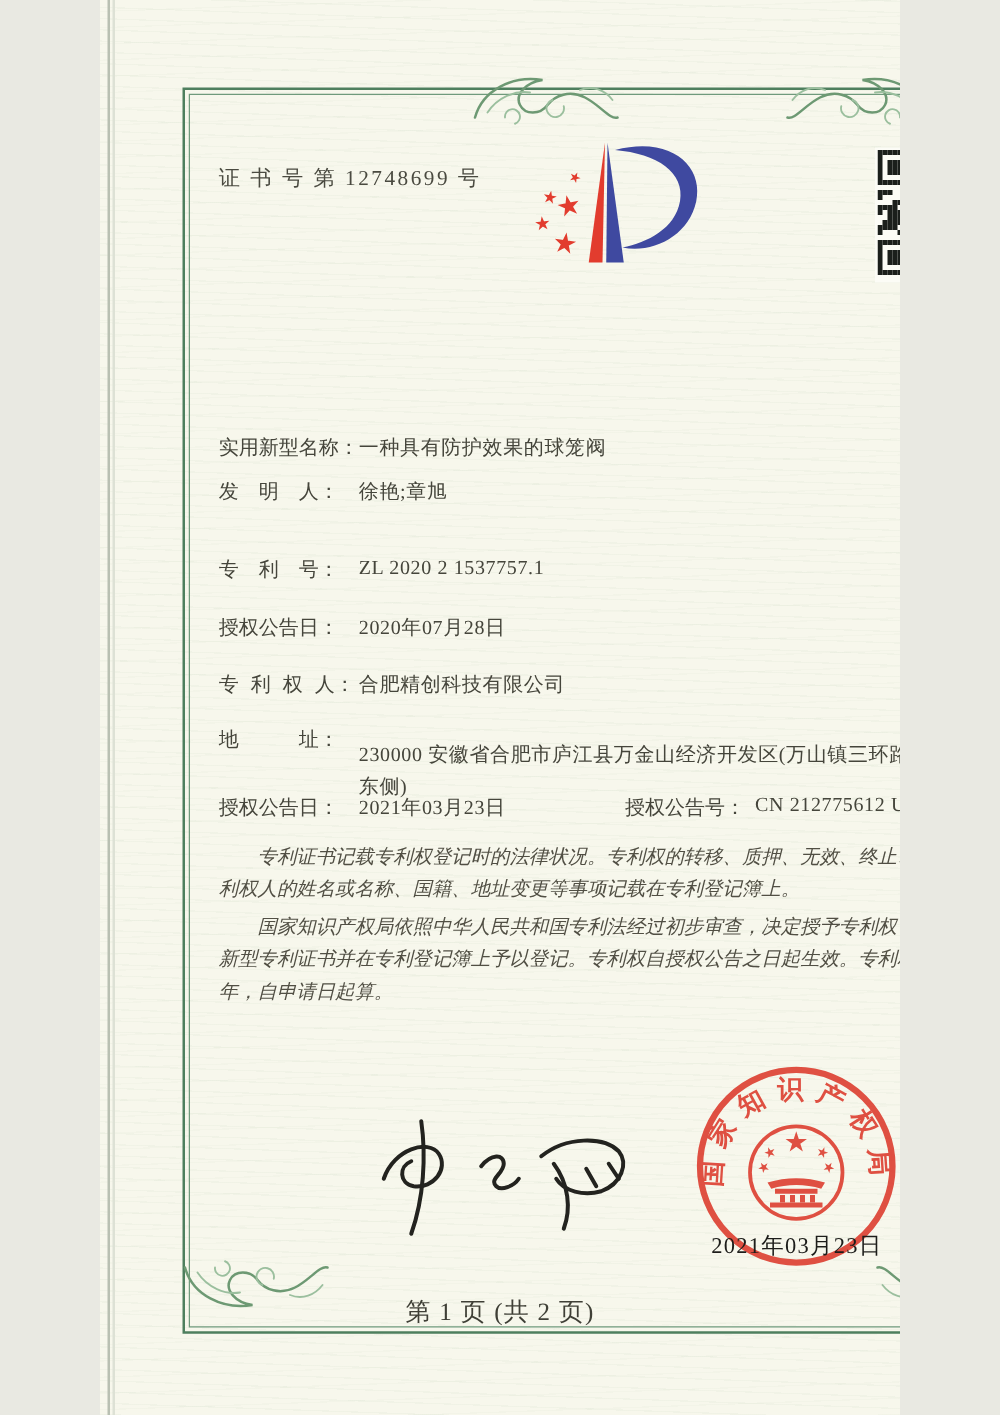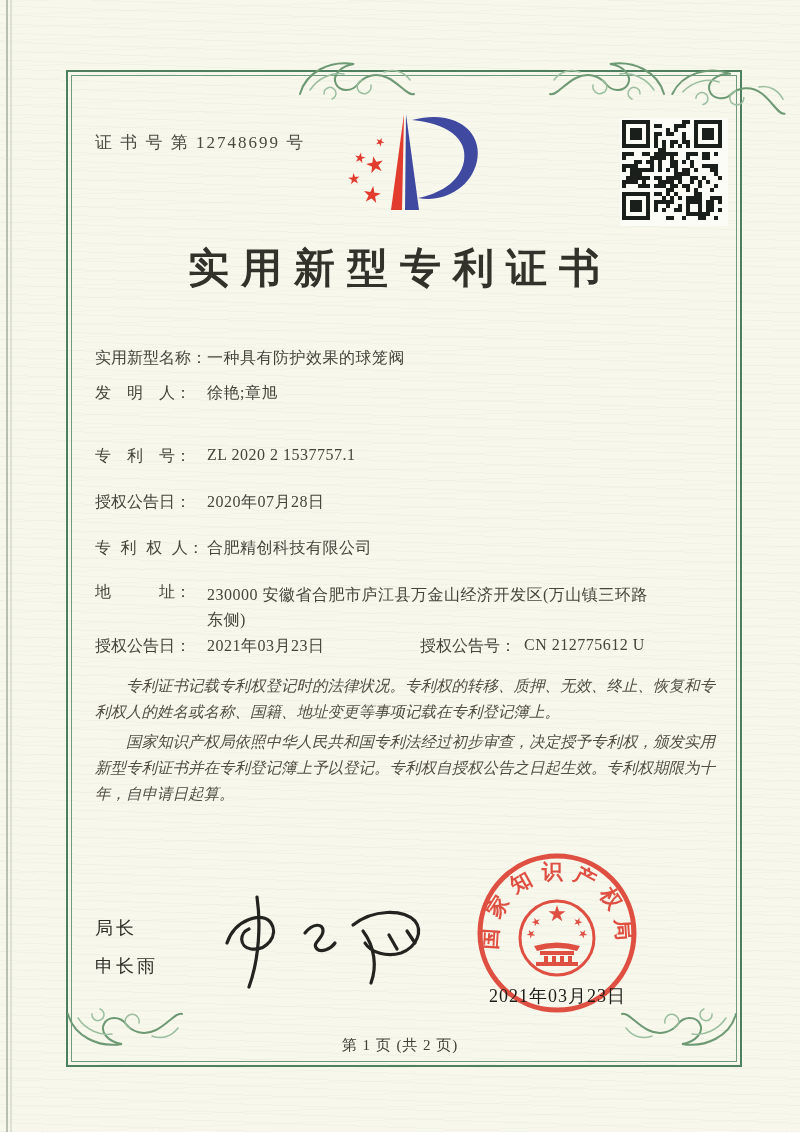--- a/index.html
+++ b/index.html
@@ -1,17 +1,17 @@
 <!DOCTYPE html>
 <html><head>
 <meta charset="utf-8">
 <style>
   html,body{margin:0;padding:0;background:#e9e9e2;}
   .page{
-    position:relative;width:800px;height:1132px;margin:0 auto;overflow:hidden;
+    position:relative;width:640px;height:1132px;margin:0 auto;overflow:hidden;
     background-color:#f7f7ec;
     background-image:
       repeating-linear-gradient(2deg, rgba(120,160,118,0.05) 0 1px, transparent 1px 9px),
       repeating-linear-gradient(-2deg, rgba(140,170,130,0.04) 0 1px, transparent 1px 13px);
     font-family:"Liberation Serif","DejaVu Serif",serif;
     color:#3c3c33;
   }
   .scan-edge{position:absolute;top:0;bottom:0;width:2px;}
   .scan-edge.e1{left:6px;background:#b9c0b2;}
   .scan-edge.e2{left:10px;background:#dde1d5;}
@@ -28,33 +28,33 @@
   .logo{position:absolute;left:330px;top:106px;}
   .qr-wrap{position:absolute;left:620px;top:118px;width:104px;height:104px;background:#fcfcf6;padding:2px;}
   .title{
     position:absolute;left:0;top:241px;width:100%;text-align:center;
     font-size:41px;font-weight:600;letter-spacing:12px;color:#32322a;
   }
   .fields{position:absolute;left:95px;top:344px;width:625px;font-size:16px;color:#45453b;}
   .frow{position:absolute;left:0;white-space:nowrap;}
   .frow .lbl{display:inline-block;width:108px;vertical-align:top;font-family:Liberation Mono, monospace;}
   .frow .val{display:inline-block;vertical-align:top;letter-spacing:0.5px;}
-  .frow .val.wrap{white-space:normal;width:452px;line-height:25px;}
+  .frow .val.wrap{white-space:normal;width:452px;line-height:25px;margin-top:10px;}
   .grant-pair2{position:absolute;left:325px;top:0;text-align:right;}
   .paras{position:absolute;left:95px;top:673px;width:622px;
     font-style:italic;font-size:15.5px;line-height:26px;color:#514f44;}
   .paras p{margin:0 0 4px 0;text-indent:2em;}
   .signer{position:absolute;left:95px;top:916px;font-size:18px;color:#2f2f28;}
   .signer div{margin-bottom:14px;letter-spacing:3px;}
   .signature{position:absolute;left:205px;top:885px;}
   .seal{position:absolute;left:474px;top:850px;opacity:0.88;}
   .seal-date{position:absolute;left:489px;top:984px;font-size:18px;font-weight:500;
     color:#1d1d1a;letter-spacing:1px;}
   .page-info{position:absolute;left:0;top:1036px;width:100%;text-align:center;
-    font-size:15px;color:#3f3f36;letter-spacing:1px;}
+    font-size:20px;color:#3f3f36;letter-spacing:1px;}
   .back-note{position:absolute;left:0;top:1083px;width:100%;text-align:center;
     font-size:15px;font-style:italic;color:#57554a;letter-spacing:2px;}
 </style>
 </head>
 <body>
 
 <div class="page">
 
   <div class="scan-edge e1"></div>
   <div class="scan-edge e2"></div>
@@ -393,21 +393,20 @@
         <rect x="24" y="96" width="4" height="4" fill="#1b1f1b"></rect>
         <rect x="44" y="96" width="4" height="4" fill="#1b1f1b"></rect>
         <rect x="48" y="96" width="4" height="4" fill="#1b1f1b"></rect>
         <rect x="60" y="96" width="4" height="4" fill="#1b1f1b"></rect>
         <rect x="76" y="96" width="4" height="4" fill="#1b1f1b"></rect>
         <rect x="80" y="96" width="4" height="4" fill="#1b1f1b"></rect>
         <rect x="92" y="96" width="4" height="4" fill="#1b1f1b"></rect>
       </svg>
   </div>
 
-  <div class="title">实用新型专利证书</div>
 
   <div class="fields">
     <div class="frow" style="top:4px">
       <span class="lbl">实用新型名称：</span>
       <span class="val">一种具有防护效果的球笼阀</span>
     </div>
     <div class="frow" style="top:39px">
       <span class="lbl">发　明　人：</span>
       <span class="val">徐艳;章旭</span>
     </div>
@@ -435,24 +434,20 @@
         <span class="val">CN 212775612 U</span>
       </span>
     </div>
   </div>
 
   <div class="paras">
     <p>专利证书记载专利权登记时的法律状况。专利权的转移、质押、无效、终止、恢复和专利权人的姓名或名称、国籍、地址变更等事项记载在专利登记簿上。</p>
     <p>国家知识产权局依照中华人民共和国专利法经过初步审查，决定授予专利权，颁发实用新型专利证书并在专利登记簿上予以登记。专利权自授权公告之日起生效。专利权期限为十年，自申请日起算。</p>
   </div>
 
-  <div class="signer">
-    <div>局长</div>
-    <div>申长雨</div>
-  </div>
 
   <svg class="signature" width="230" height="110" viewBox="0 0 230 110" fill="none" stroke="#23231f" stroke-width="3.2" stroke-linecap="round">
     <path d="M22,58 C30,34 58,26 66,38 C74,50 62,66 46,64 C34,62 34,48 44,44"></path>
     <path d="M52,12 C56,40 54,74 44,102"></path>
     <path d="M100,48 C108,38 118,38 118,46 C118,54 106,58 112,64 C116,68 126,64 130,58"></path>
     <path d="M148,40 C168,24 198,24 210,36 C218,46 212,62 196,68 C182,72 166,68 160,58"></path>
     <path d="M158,46 C170,62 172,82 166,98"></path>
     <path d="M184,50 L192,64"></path>
     <path d="M202,46 L210,58"></path>
   </svg>

